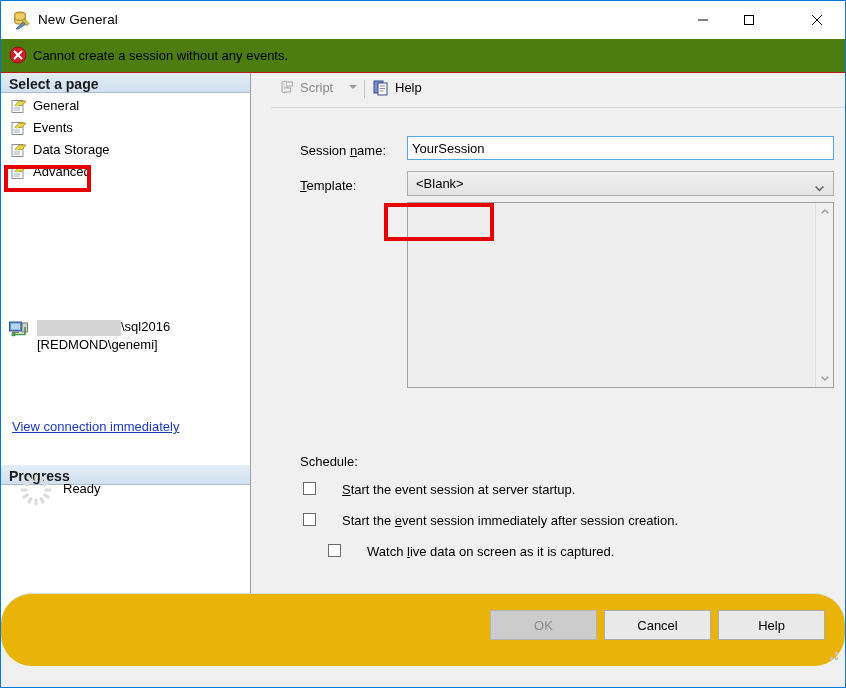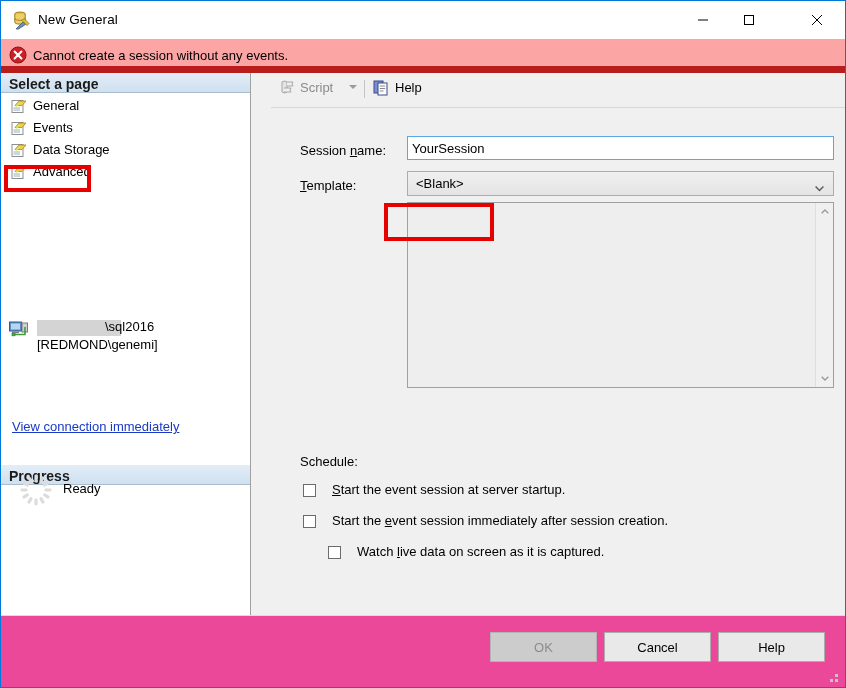--- a/index.html
+++ b/index.html
@@ -58,22 +58,22 @@
   #btn-max { left: 725px; }
   #btn-close { left: 793px; }
   .wbtn svg { display: block; }
 
   
   #error-banner {
     position: absolute;
     left: 0; top: 38px;
     width: 844px;
     height: 34px;
-    background: #fca5a5;
-    border-bottom: 7px solid #b91c1c;
+    background: #4d7c0f;
+    border-bottom: 1px solid #b91c1c;
     box-sizing: border-box;
   }
   #error-icon {
     position: absolute;
     left: 8px; top: 7px;
     width: 18px; height: 18px;
   }
   #error-text {
     position: absolute;
     left: 32px; top: 9px;
@@ -164,21 +164,21 @@
     width: 20px; height: 18px;
   }
   #conn-redaction {
     position: absolute;
     left: 36px; top: 4px;
     width: 84px; height: 16px;
     background: #d4d4d4;
   }
   #conn-server {
     position: absolute;
-    left: 104px; top: 3px;
+    left: 120px; top: 3px;
     font-size: 13px;
     white-space: nowrap;
   }
   #conn-user {
     position: absolute;
     left: 36px; top: 21px;
     font-size: 13px;
     white-space: nowrap;
   }
   #conn-link {
@@ -326,44 +326,45 @@
     display: flex;
     align-items: center;
     justify-content: center;
   }
   #sb-up { top: 0; }
   #sb-down { bottom: 0; }
 
   .cbrow {
     position: absolute;
     display: flex;
-    align-items: flex-end;
-    gap: 16px;
+    align-items: flex-start;
+    gap: 26px;
     font-size: 13px;
     color: #000;
   }
   #cb-row-1 { left: 32px; top: 409px; }
   #cb-row-2 { left: 32px; top: 440px; }
   #cb-row-3 { left: 57px; top: 471px; }
   .cbox {
     width: 13px; height: 13px;
     box-sizing: border-box;
     border: 1px solid #6b6b6b;
     background: #ffffff;
     flex: none;
   }
 
   
   #footer {
     position: absolute;
-    left: 0; top: 614px;
+    left: 0; top: 592px;
     width: 844px;
     height: 72px;
-    background: #ec4899;
+    background: #eab308;
     border-top: 1px solid #dcdcdc;
+    border-radius: 31px;
   }
   .dlgbtn {
     position: absolute;
     top: 16px;
     width: 107px;
     height: 30px;
     box-sizing: border-box;
     font-family: "Liberation Sans", sans-serif;
     font-size: 13px;
     display: flex;

